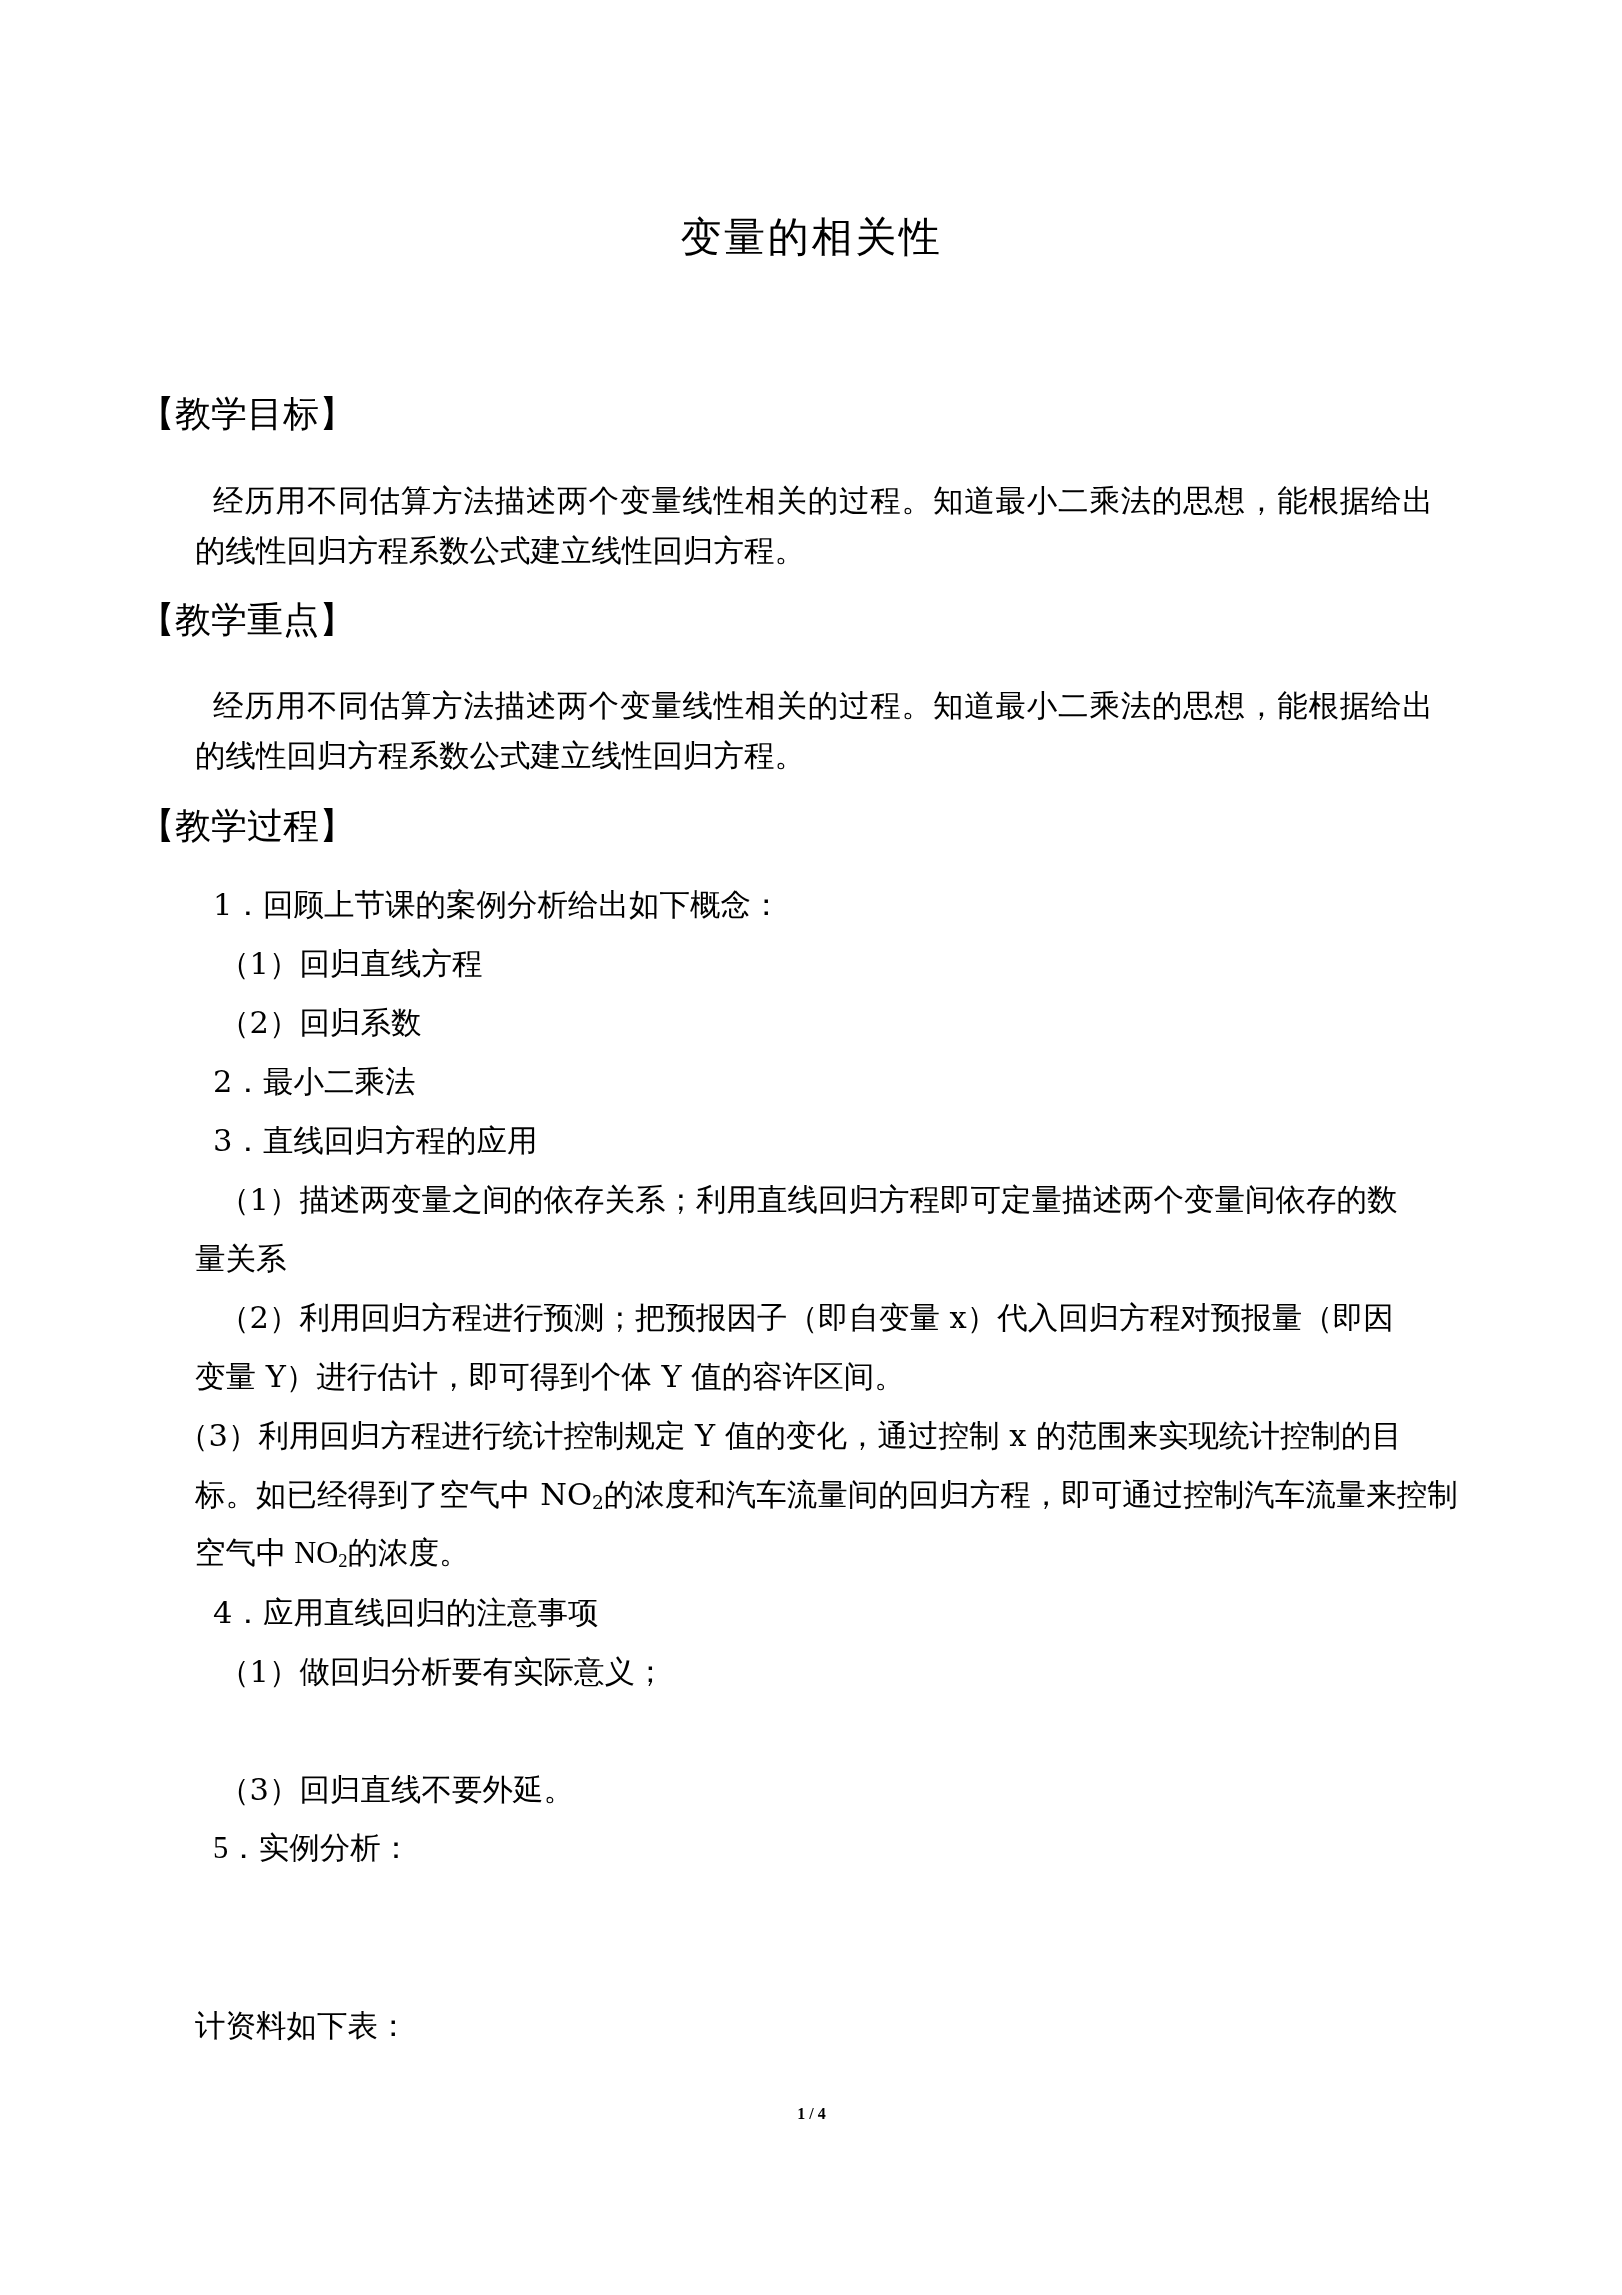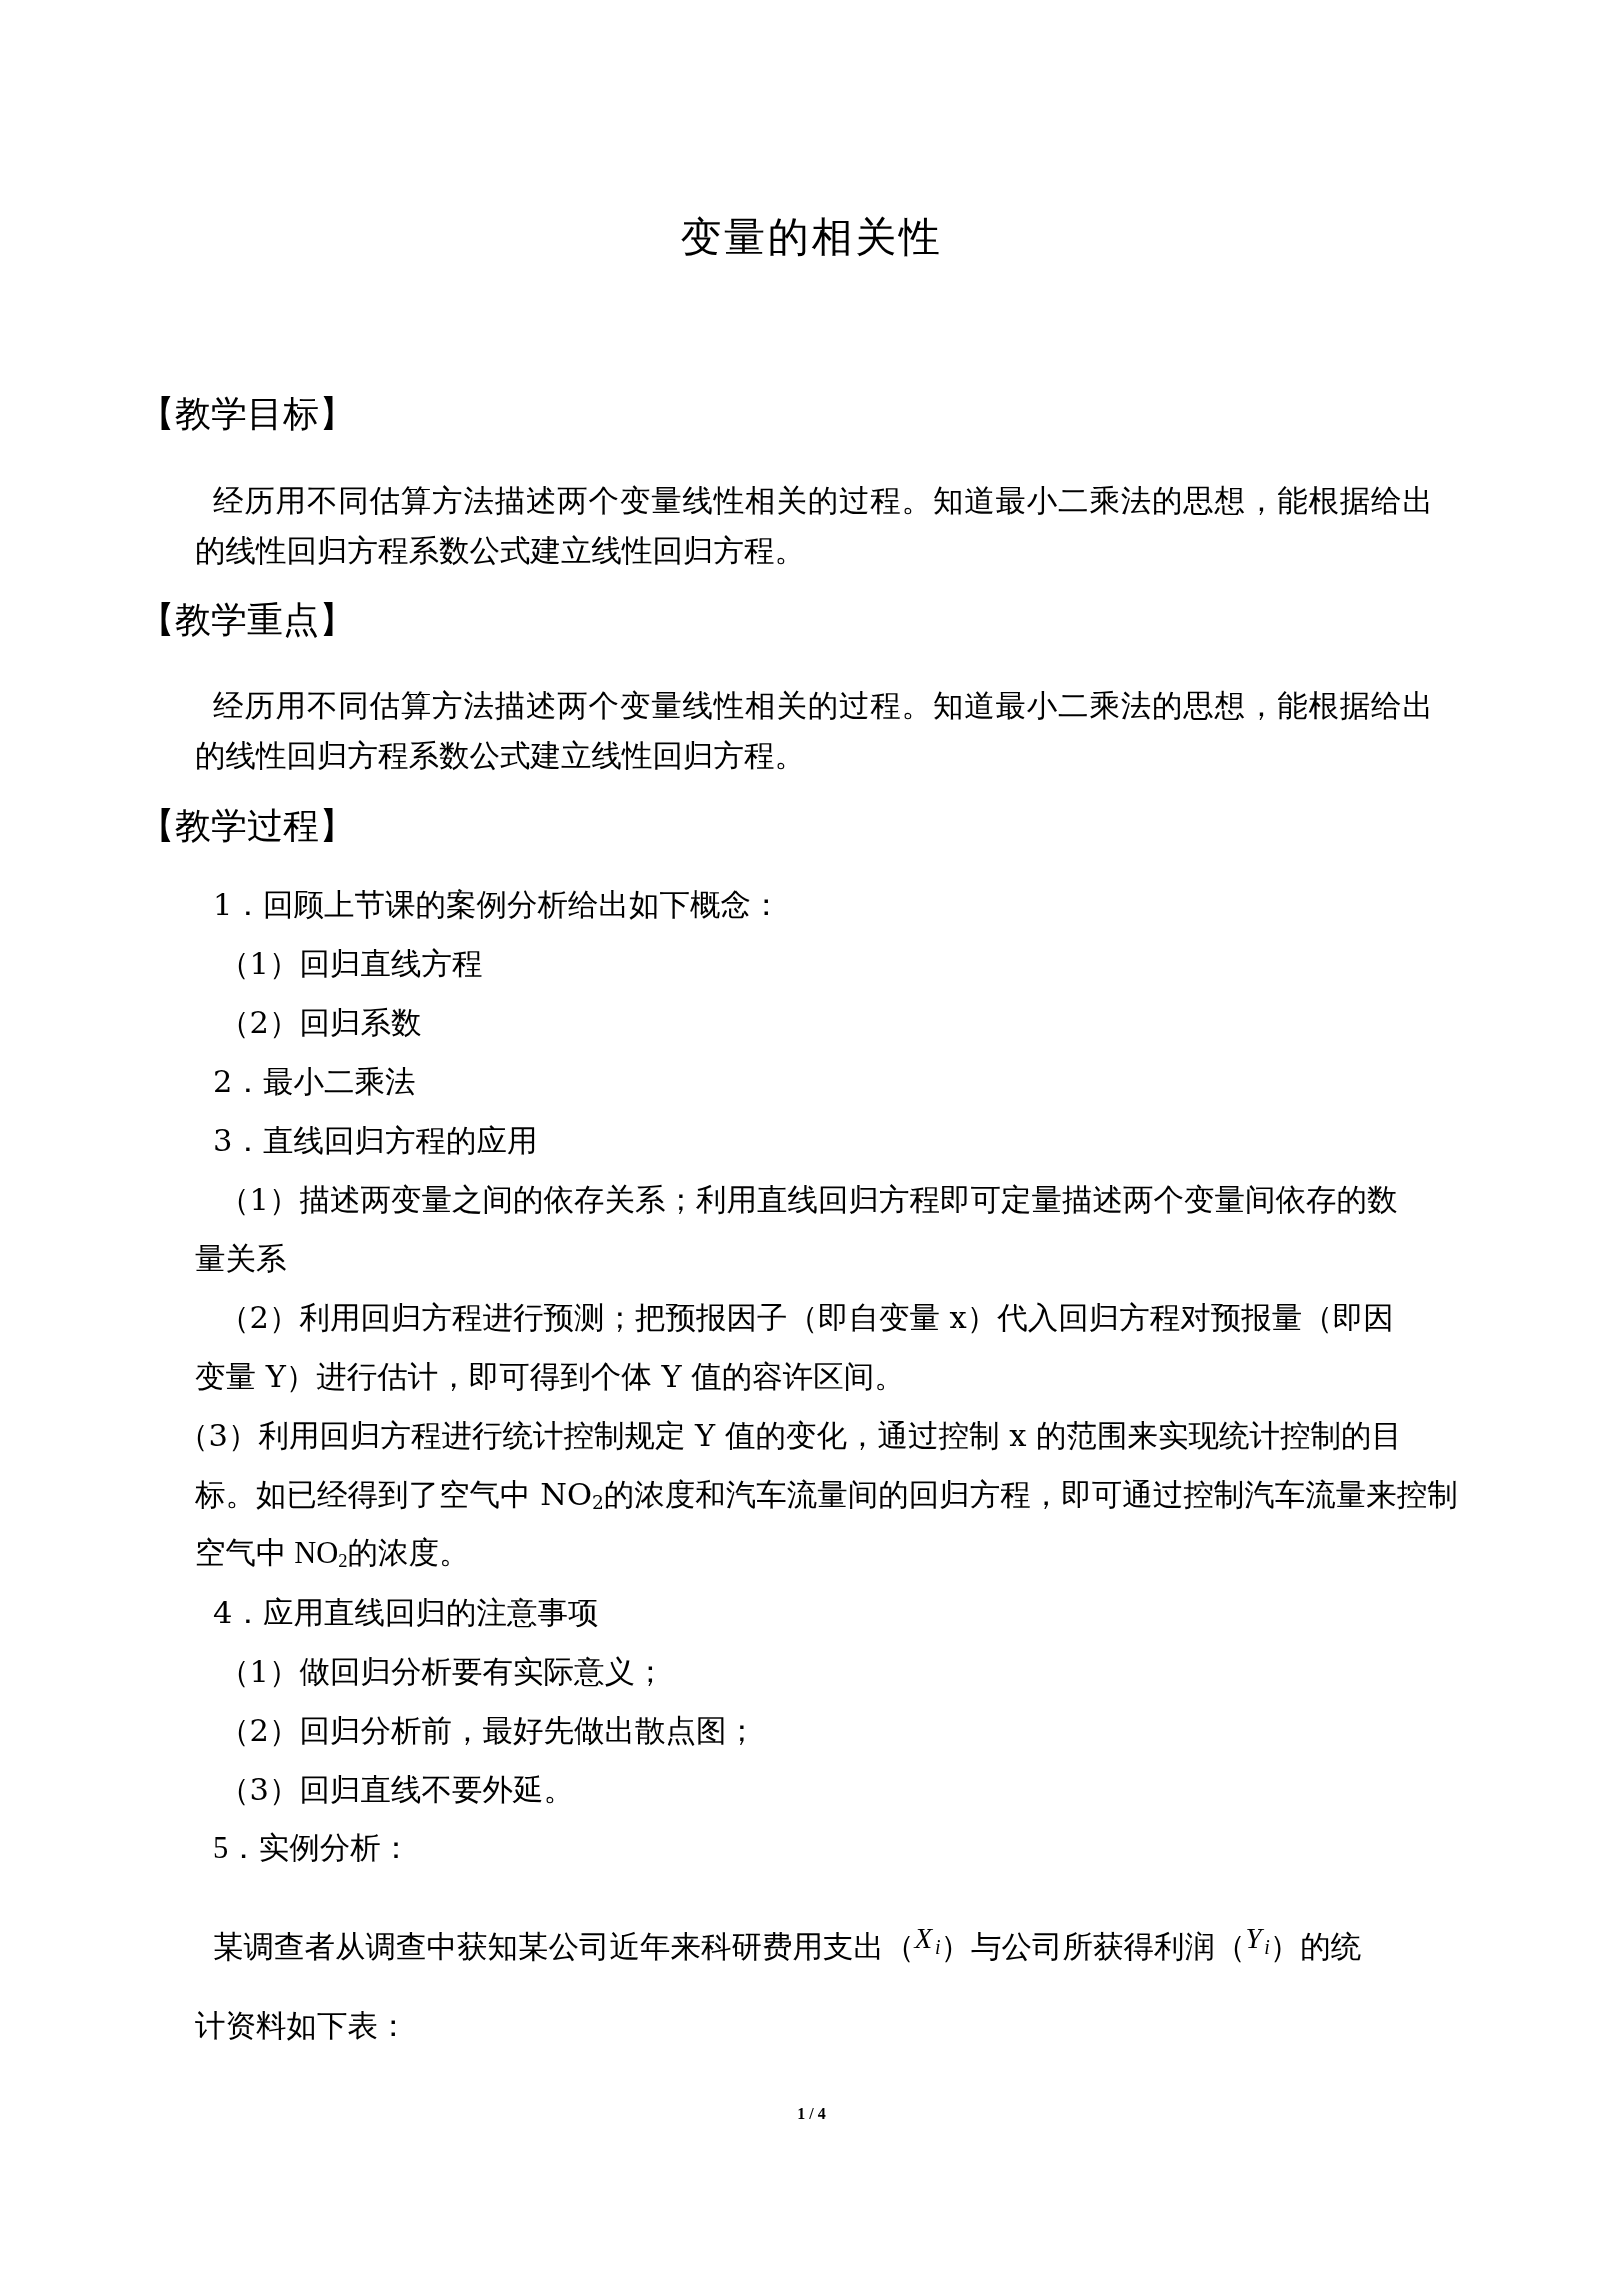--- a/index.html
+++ b/index.html
@@ -61,24 +61,20 @@
   <div class="line ind3" style="top:1415px;">（3）利用回归方程进行统计控制规定 Y 值的变化，通过控制 x 的范围来实现统计控制的目</div>
   <div class="line flush" style="top:1474px;">
     <span>标。如已经得到了空气中 NO</span><sub>2</sub><span>的浓度和汽车流量间的回归方程，即可通过控制汽车流量来控制</span>
   </div>
   <div class="line flush" style="top:1533px;font-family:Liberation Serif, serif;">
     <span>空气中 NO</span><sub>2</sub><span>的浓度。</span>
   </div>
 
   <div class="line ind" style="top:1592px;">4．应用直线回归的注意事项</div>
   <div class="line ind2" style="top:1651px;">（1）做回归分析要有实际意义；</div>
-  <div class="line ind2" style="top:1710px;">（2）回归分析前，最好先做出散点图；</div>
   <div class="line ind2" style="top:1769px;">（3）回归直线不要外延。</div>
   <div class="line ind" style="top:1828px;font-family:Liberation Serif, serif;">5．实例分析：</div>
 
-  <div class="line ind" style="top:1926px;">
-    <span>某调查者从调查中获知某公司近年来科研费用支出（</span><span class="mathvar">X</span><span class="mathsub">i</span><span>）与公司所获得利润（</span><span class="mathvar">Y</span><span class="mathsub">i</span><span>）的统</span>
-  </div>
   <div class="line flush" style="top:2005px;">计资料如下表：</div>
 
   <div class="pagenum">1 / 4</div>
 </div>
 
 
 </body></html>

